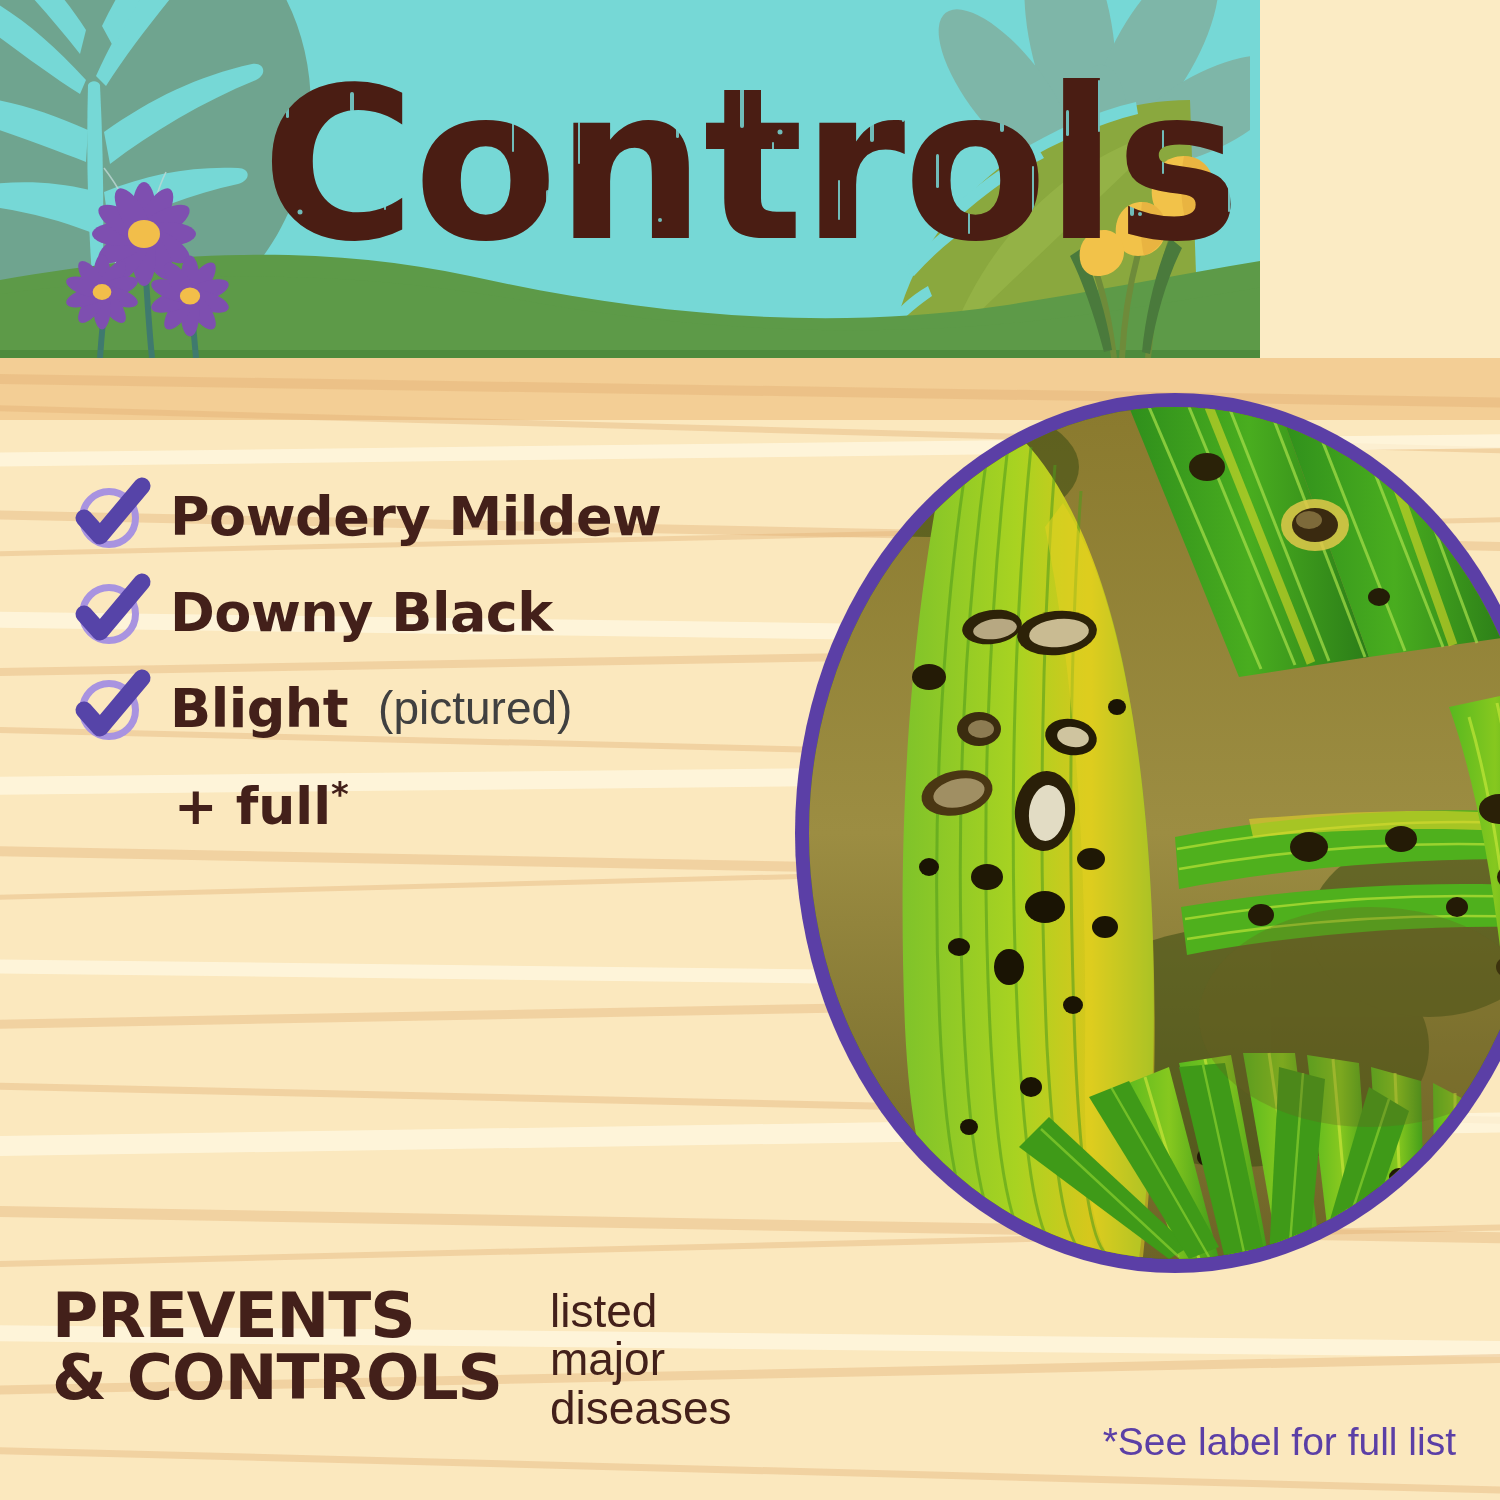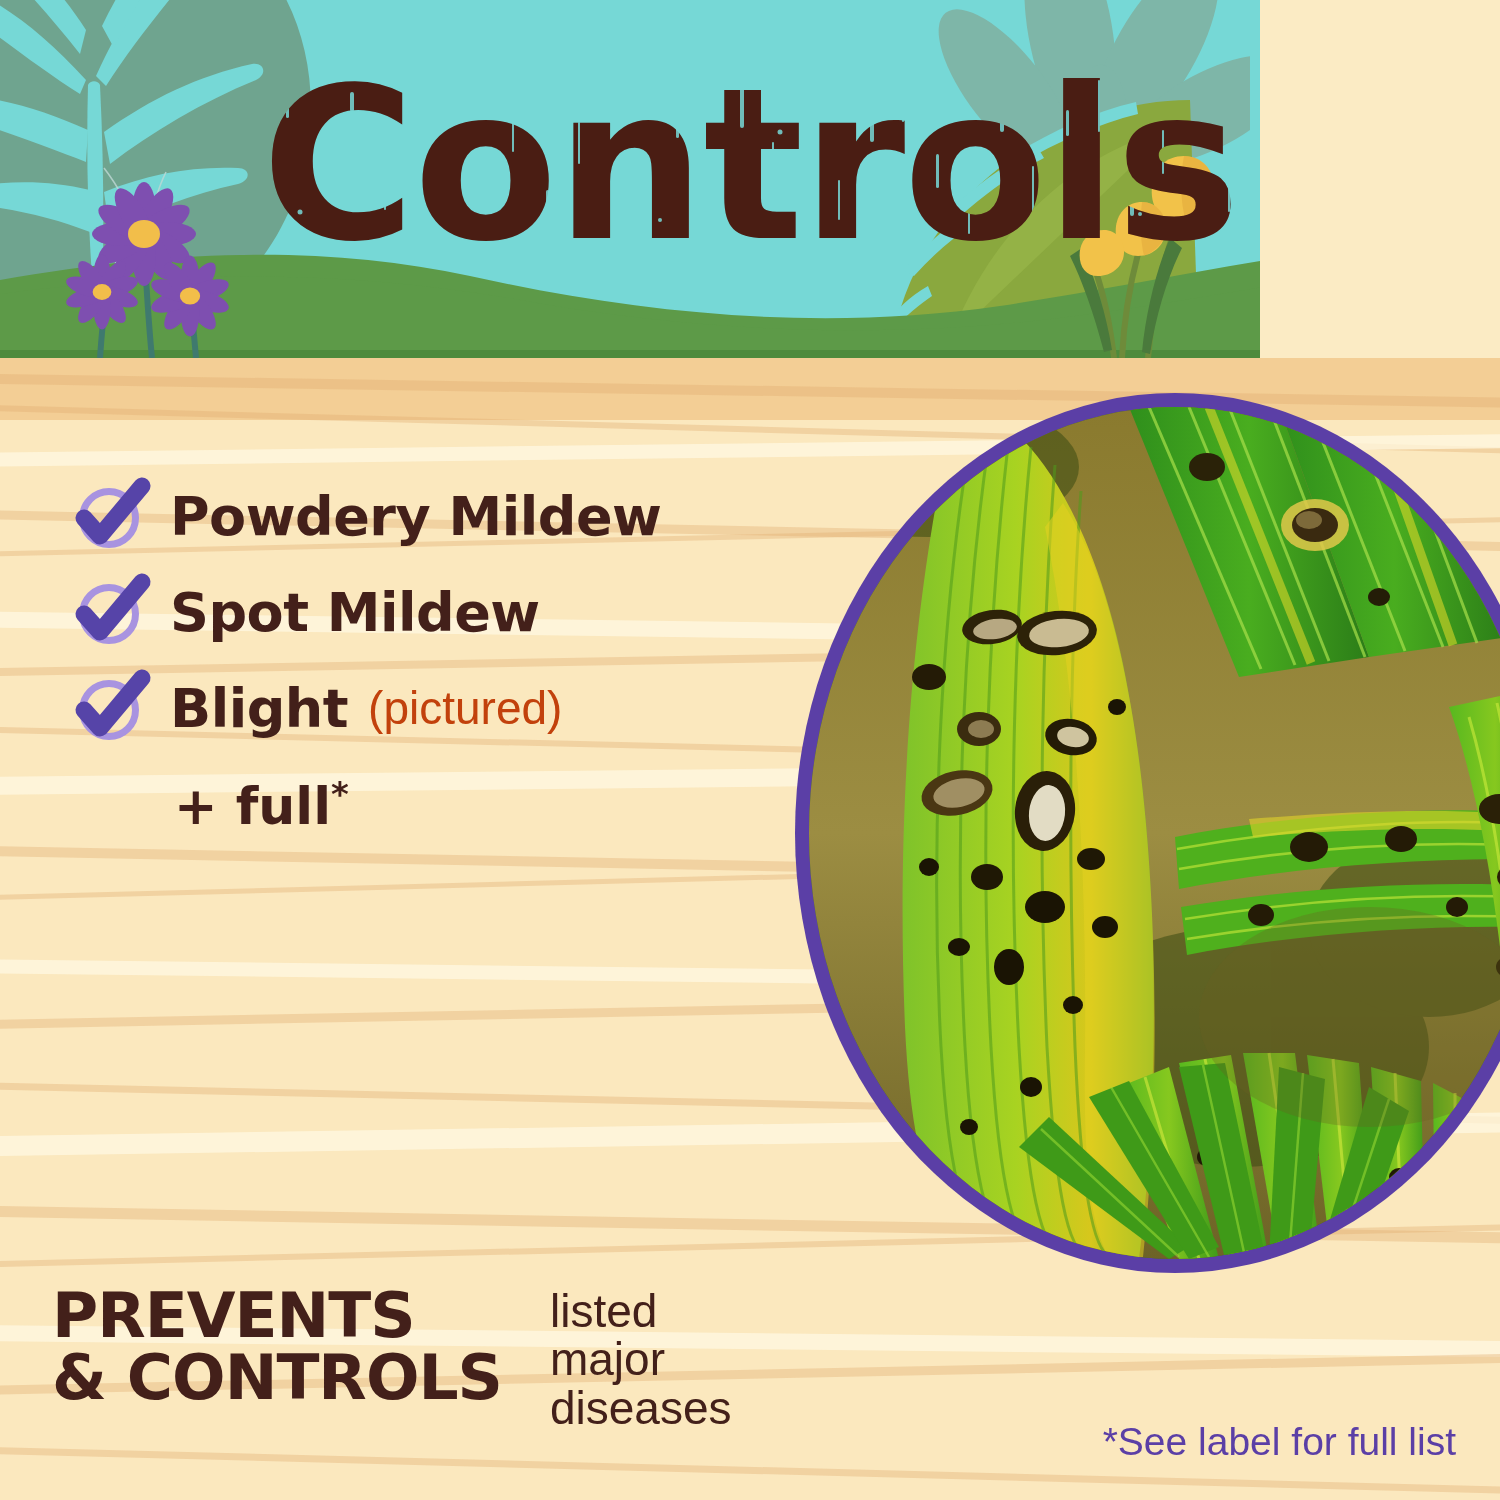--- a/index.html
+++ b/index.html
@@ -48,21 +48,21 @@
     border:7px solid #A893E0;box-sizing:border-box;
   }
   .check svg{position:absolute;left:0;top:0;}
   .row .label{
     font-family:"DejaVu Sans", sans-serif;
     font-weight:bold;font-size:54px;color:#43201A;letter-spacing:-.5px;
     white-space:nowrap;
   }
   .row .sub{
     font-family:"Liberation Sans", sans-serif;
-    font-weight:normal;font-size:46px;color:#c2410c;margin-left:20px;
+    font-weight:normal;font-size:46px;color:#404040;margin-left:30px;
   }
   .more{
     margin-top:18px;margin-left:104px;
     font-family:"DejaVu Sans", sans-serif;
     font-weight:bold;font-size:52px;color:#43201A;
   }
   .more sup{font-size:34px;vertical-align:super;}
 
   
   .photo-wrap{
@@ -347,21 +347,21 @@
         <span class="label">Powdery Mildew</span>
       </div>
 
       <div class="row">
         <span class="check">
           <span class="ring"></span>
           <svg width="84" height="84" viewBox="0 0 84 84">
             <path d="M14 44 L30 62 L72 12" stroke="#5644A8" stroke-width="17" stroke-linecap="round" stroke-linejoin="round" fill="none"></path>
           </svg>
         </span>
-        <span class="label">Spot Mildew</span>
+        <span class="label">Downy Black</span>
       </div>
 
       <div class="row">
         <span class="check">
           <span class="ring"></span>
           <svg width="84" height="84" viewBox="0 0 84 84">
             <path d="M14 44 L30 62 L72 12" stroke="#5644A8" stroke-width="17" stroke-linecap="round" stroke-linejoin="round" fill="none"></path>
           </svg>
         </span>
         <span class="label">Blight</span>

